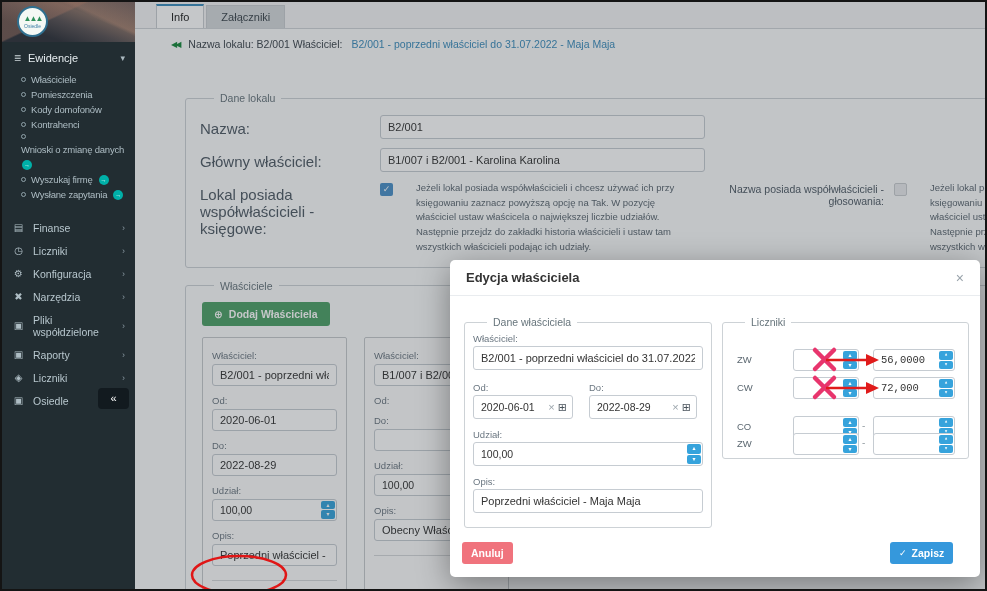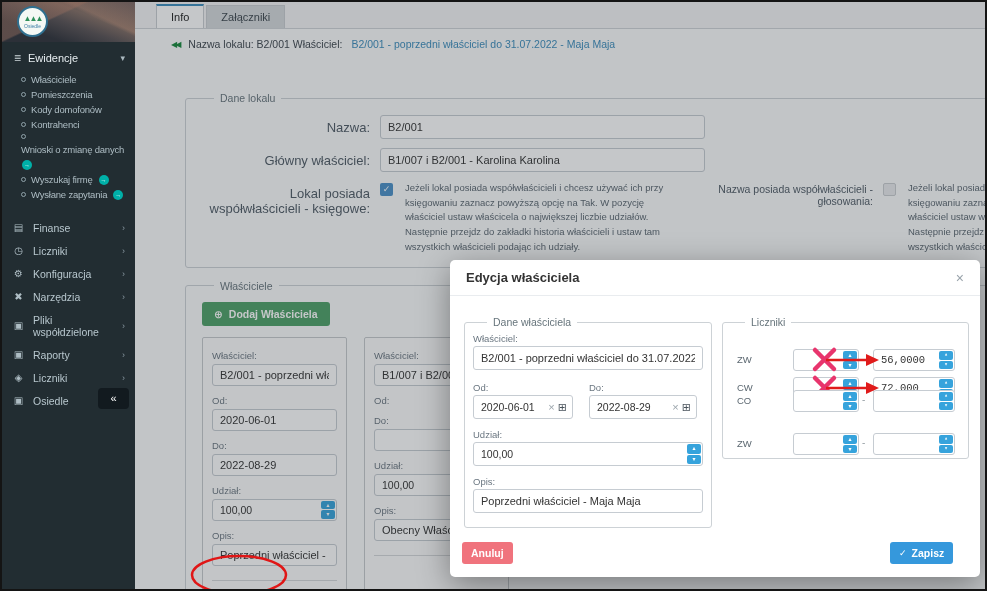--- a/index.html
+++ b/index.html
@@ -45,28 +45,28 @@
   .tab.inactive{background:#d5d9dc;color:#3c464d;}
   .crumb{position:absolute;top:27px;left:0;right:0;height:30px;display:flex;align-items:center;gap:9px;
     padding-left:36px;font-size:10.5px;color:#3d464d;}
   .back-icon{color:#17883b;font-size:8px;letter-spacing:-2px;cursor:pointer;}
   .crumb-link{color:#3c8dbc;cursor:pointer;}
   .content{position:absolute;top:57px;left:50px;right:-80px;bottom:0;}
   fieldset{border:1px solid #cdd2d6;border-radius:3px;padding:2px 14px 12px;}
   legend{font-size:10.5px;color:#67757c;padding:0 6px;margin-left:14px;}
   #fs-dane{margin-top:33px;width:900px;}
   .f-row{display:flex;margin-top:9px;}
-  .f-label{width:180px;text-align:right;padding:5px 10px 0 0;font-size:13px;color:#4f5b65;flex:none;}
+  .f-label{width:180px;padding:5px 10px 0 0;font-size:15px;color:#4f5b65;flex:none;}
   input.ui{border:1px solid #c6ccd2;border-radius:3px;background:#fff;font-size:11px;color:#333;
     padding:0 7px;font-family:inherit;outline:none;}
   .in-main{width:325px;height:24px;}
   .cb{width:13px;height:13px;border-radius:2px;flex:none;margin-top:2px;cursor:pointer;}
   .cb.on{background:#4a90c8;color:#fff;text-align:center;line-height:13px;font-size:9px;}
   .cb.off{background:#e9ebed;border:1px solid #c8ccd0;}
-  .help{width:268px;font-size:9.5px;color:#5b6770;line-height:1.55;margin-left:12px;}
+  .help{width:268px;font-size:9.5px;color:#5b6770;line-height:1.55;margin-left:23px;}
   .f-label2{width:200px;text-align:right;padding:2px 10px 0 0;font-size:10.5px;color:#4f5b65;flex:none;margin-left:10px;}
   #fs-wl{margin-top:12px;width:900px;}
   .add-btn{display:inline-flex;gap:6px;align-items:center;background:#4da167;color:#fff;
     font-size:10.5px;font-weight:bold;border-radius:3px;padding:6px 12px;margin:8px 0 11px 2px;cursor:pointer;}
   .cards{display:flex;gap:17px;margin-left:2px;}
   .card{width:145px;border:1px solid #c6cacd;border-radius:2px;background:#fdfdfd;padding:3px 9px 10px;}
   .c-label{font-size:9.5px;color:#6a7680;margin:9px 0 3px;}
   .c-input{width:100%;height:22px;font-size:10.5px;}
   .c-btns{display:flex;gap:6px;border-top:1px solid #d5d8da;margin-top:14px;padding-top:10px;}
   .btn{color:#fff;font-size:10.5px;font-weight:bold;padding:5px 9px;border-radius:3px;
@@ -412,21 +412,21 @@
           <svg class="x-mark" width="27" height="27">
             <line x1="4" y1="4" x2="23" y2="23" stroke="#e8356d" stroke-width="4.5" stroke-linecap="round"></line>
             <line x1="23" y1="4" x2="4" y2="23" stroke="#e8356d" stroke-width="4.5" stroke-linecap="round"></line>
           </svg>
           <svg class="arrow-svg" width="54" height="14">
             <line x1="1" y1="7" x2="43" y2="7" stroke="#e01b1b" stroke-width="2.6"></line>
             <polygon points="41,1 54,7 41,13" fill="#e01b1b"></polygon>
           </svg>
         </div>
 
-        <div class="lrow" style="top:62px">
+        <div class="lrow" style="top:88px">
           <span class="l-label">CO</span>
           <div class="numwrap l-in1">
             <input class="ui" readonly="" style="font-size: 10.5px;" value="">
             <span class="spin">
               <span>▴</span>
               <span>▾</span>
             </span>
           </div>
           <span class="l-dash">-</span>
           <div class="numwrap l-in2">

